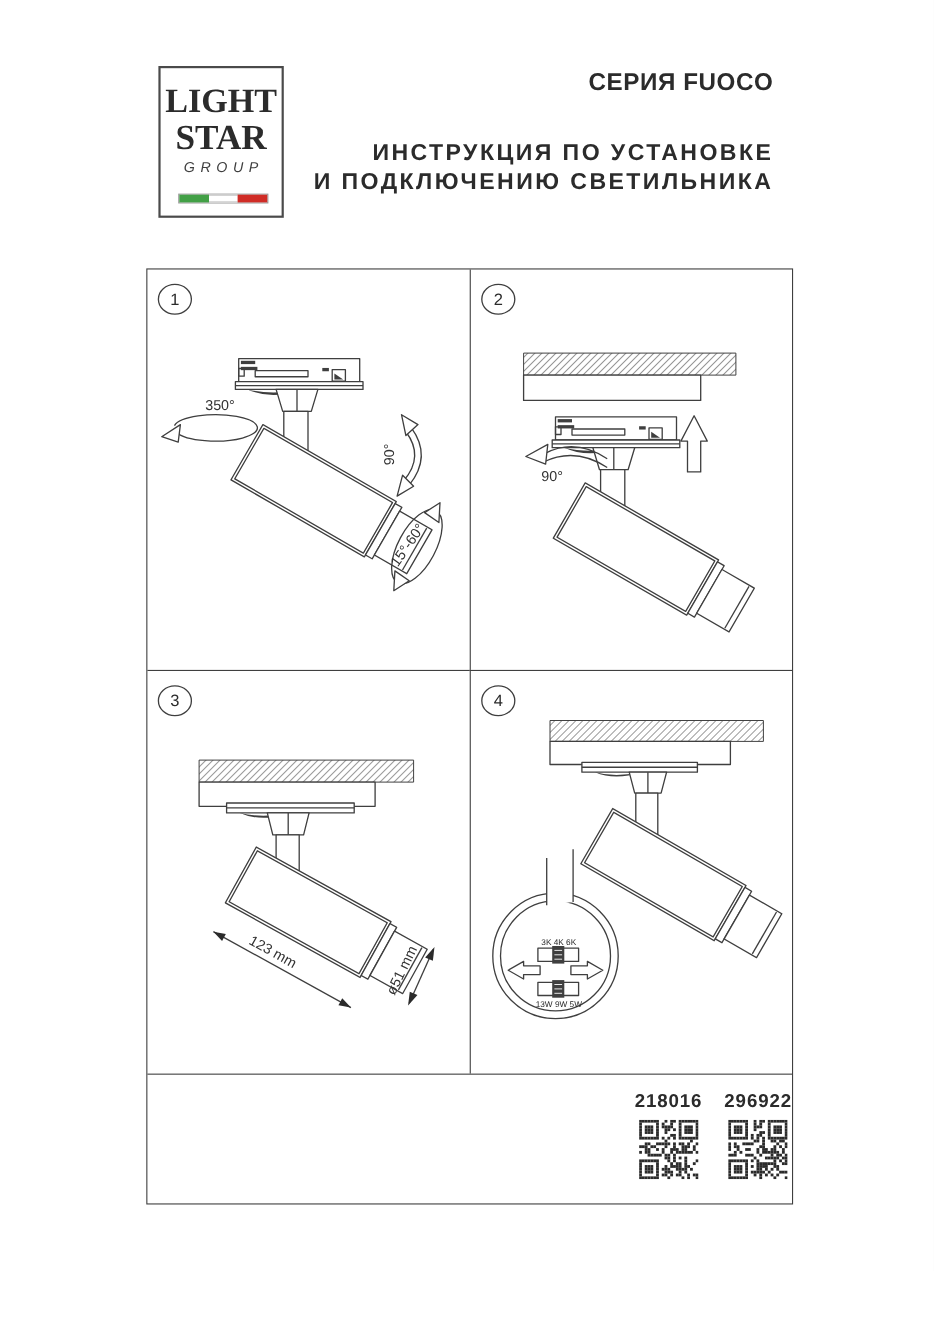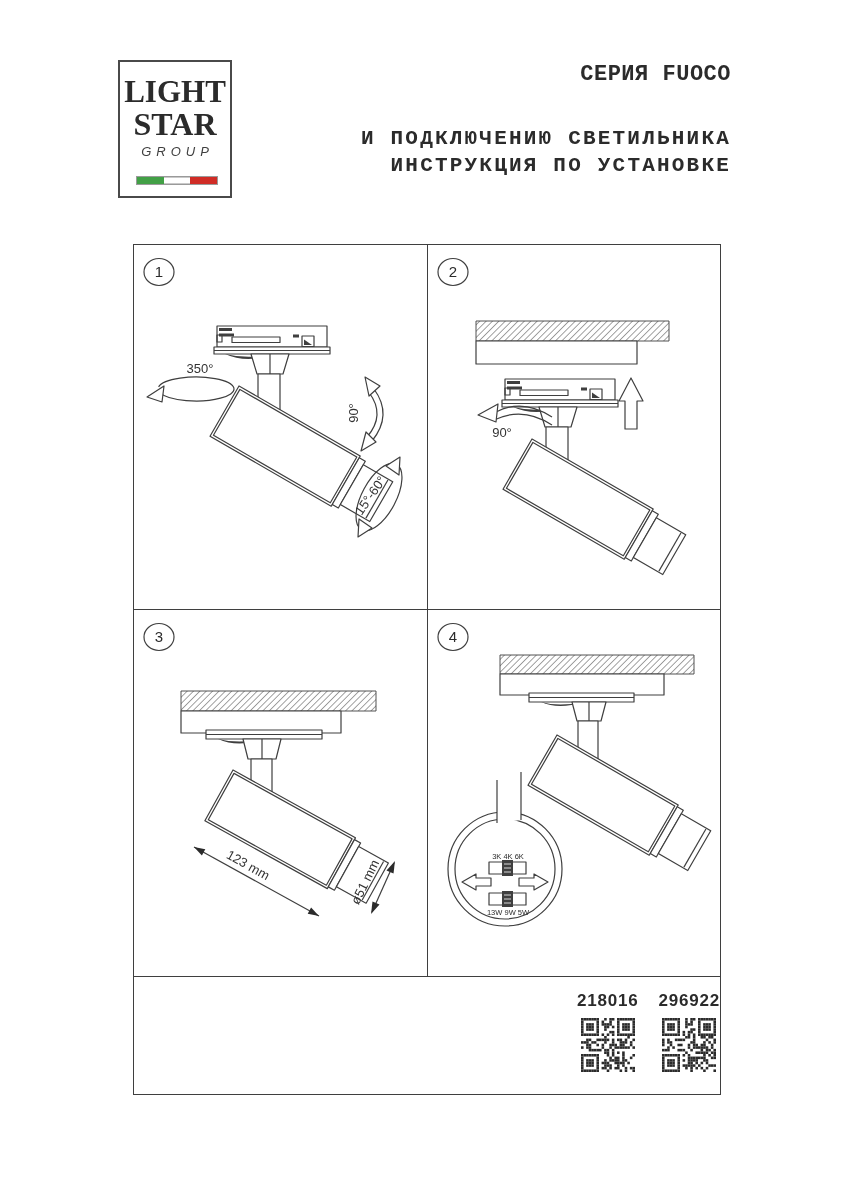--- a/index.html
+++ b/index.html
@@ -1,36 +1,36 @@
 <!DOCTYPE html>
 <html style="--flag-green: #42a046; --flag-red: #d02c26;"><head>
 <meta charset="utf-8">
 <style>
   html,body{margin:0;padding:0;background:#e8e8e8;}
   .page{position:relative;width:849px;height:1200px;background:#ffffff;margin:0 auto;
         font-family:"Liberation Sans",sans-serif;color:#2b2b2b;overflow:hidden;}
 
   
-  .logo-box{position:absolute;left:118px;top:60px;width:114px;height:138px;
+  .logo-box{position:absolute;left:144px;top:60px;width:114px;height:138px;
             border:2px solid #4a4a4a;box-sizing:border-box;background:#fff;}
   .logo-w1{margin-top:17px;text-align:center;font-family:"Liberation Serif",serif;
            font-weight:bold;font-size:31px;line-height:26px;letter-spacing:0;color:#2b2b2b;}
   .logo-w2{text-align:center;font-family:"Liberation Serif",serif;font-weight:bold;
            font-size:32px;line-height:38px;color:#2b2b2b;}
   .logo-group{text-align:center;font-size:13px;letter-spacing:5px;margin-left:5px;
               margin-top:1px;color:#3f3f3f;font-style:italic;}
   .logo-flag{position:absolute;left:16px;top:114px;width:80px;height:7px;
              border:1px solid #9a9a9a;display:flex;}
   .logo-flag span{flex:1;height:100%;}
   .fg{background:var(--flag-green,#42a046);}
   .fw{background:#fff;border-top:1px solid #c9c9c9;border-bottom:1px solid #c9c9c9;box-sizing:border-box;}
   .fr{background:var(--flag-red,#d02c26);}
 
   
-  .header-right{position:absolute;top:60px;right:118px;text-align:right;font-family:Liberation Mono, monospace;}
+  .header-right{position:absolute;top:60px;right:146px;text-align:right;}
   .series-line{font-size:22px;font-weight:bold;letter-spacing:0.5px;line-height:29px;white-space:nowrap;}
   .instr-block{margin-top:36px;}
   .instr-line{font-size:21px;font-weight:bold;letter-spacing:2.2px;line-height:27px;white-space:nowrap;}
 
   
   .grid{position:absolute;left:133px;top:244px;width:586px;height:849px;
         border:1.5px solid #3f3f3f;box-sizing:content-box;}
   .panel{position:absolute;box-sizing:border-box;}
   .p1{left:0;top:0;width:293px;height:364px;}
   .p2{left:293px;top:0;width:293px;height:364px;border-left:1.5px solid #3f3f3f;}
@@ -62,22 +62,22 @@
     <div class="logo-flag">
       <span class="fg"></span>
       <span class="fw"></span>
       <span class="fr"></span>
     </div>
   </div>
 
   <div class="header-right">
     <div class="series-line">СЕРИЯ FUOCO</div>
     <div class="instr-block">
+      <div class="instr-line">ИНСТРУКЦИЯ ПО УСТАНОВКЕ</div>
       <div class="instr-line">И ПОДКЛЮЧЕНИЮ СВЕТИЛЬНИКА</div>
-      <div class="instr-line">ИНСТРУКЦИЯ ПО УСТАНОВКЕ</div>
     </div>
   </div>
 
   <div class="grid">
 
     <div class="panel p1">
       <svg width="293" height="364" viewBox="0 0 293 364" stroke-linejoin="round">
         <g fill="none" stroke="#3f3f3f" stroke-width="1.2">
 
           <ellipse cx="25" cy="27" rx="15" ry="13.5" fill="#fff"></ellipse>

